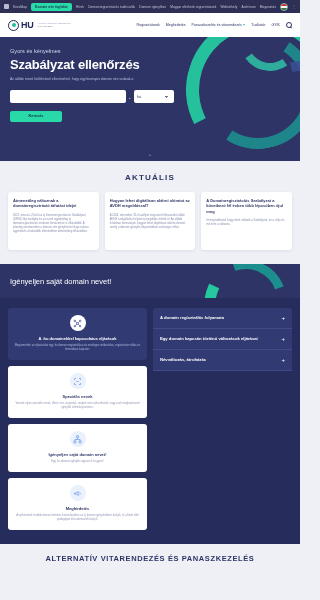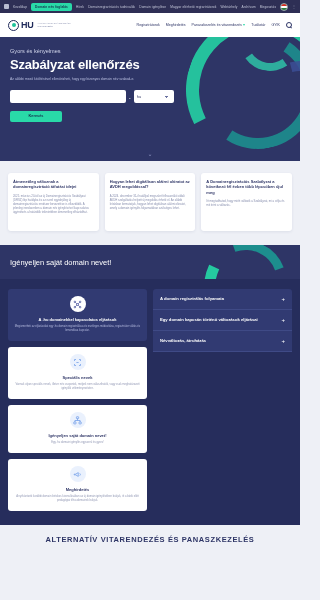--- a/index.html
+++ b/index.html
@@ -231,20 +231,21 @@
         <option>org.hu</option>
         <option>priv.hu</option>
       </select>
     </div>
     <button class="btn-search">Keresés</button>
   </div>
   <div class="scroll-hint">⌄</div>
 </div>
 
 <div class="news-sec">
+  <div class="sec-title">AKTUÁLIS</div>
   <div class="news-grid">
     <div class="news-card">
       <div class="news-title">Átmenetileg változnak a domainregisztráció átfutási idejei</div>
       <div class="news-body">2025. március 20-tól az új Domainregisztrációs Szabályzat (DRSZ) lép hatályba és az ezzel egyidejűleg új domainregisztrációs rendszer bevezetése is elkezdődik. A jelenlegi rendszerben a domain név igénylésével kapcsolatos ügyintézés a határidők tekintetében átmenetileg elhúzódhat.</div>
     </div>
     <div class="news-card">
       <div class="news-title">Hogyan lehet digitálisan aláírni okiratot az AVDH megoldással?</div>
       <div class="news-body">A 2024. december 31-i hatállyal megszűnt felhasználói oldali AVDH szolgáltatás helyett új megoldás érhető el. Az alábbi leírásban bemutatjuk, hogyan lehet digitálisan aláírni okiratot, amely a domain igénylés folyamatában szükséges lehet.</div>
     </div>
     <div class="news-card">

